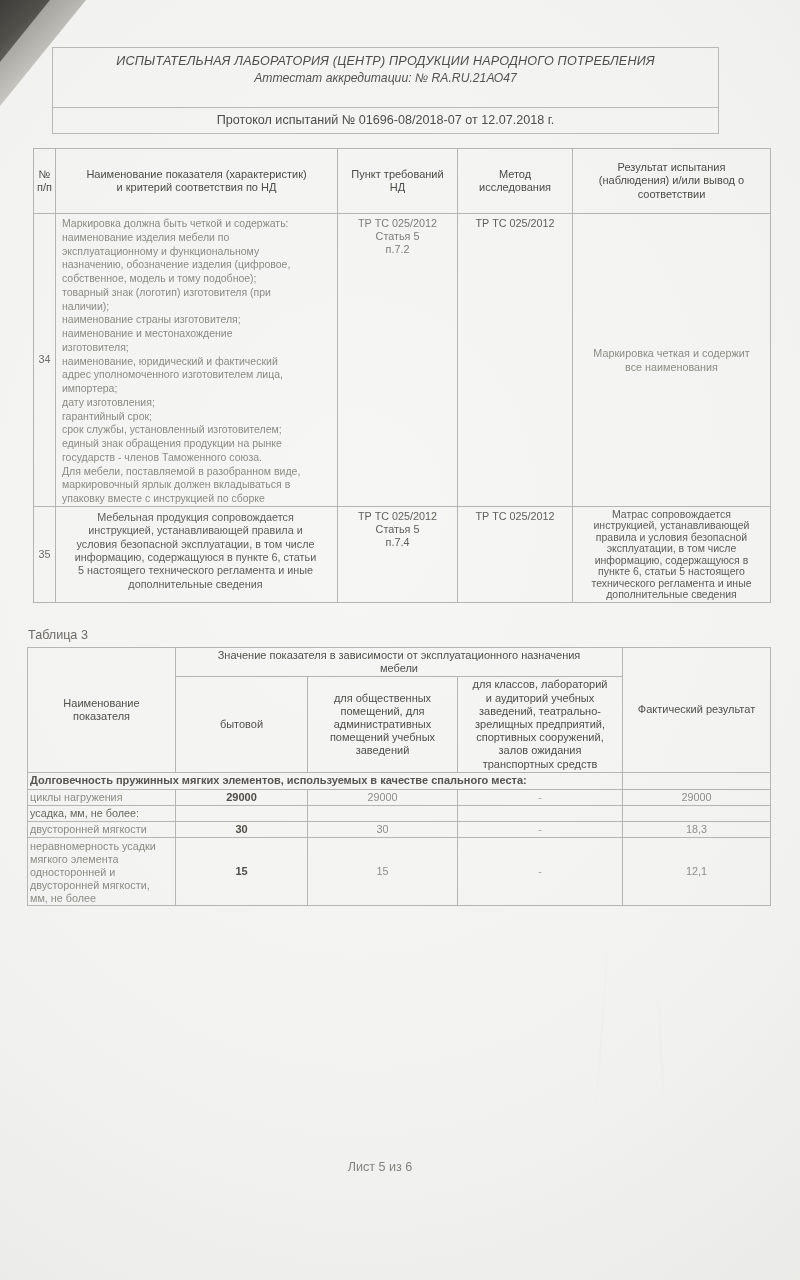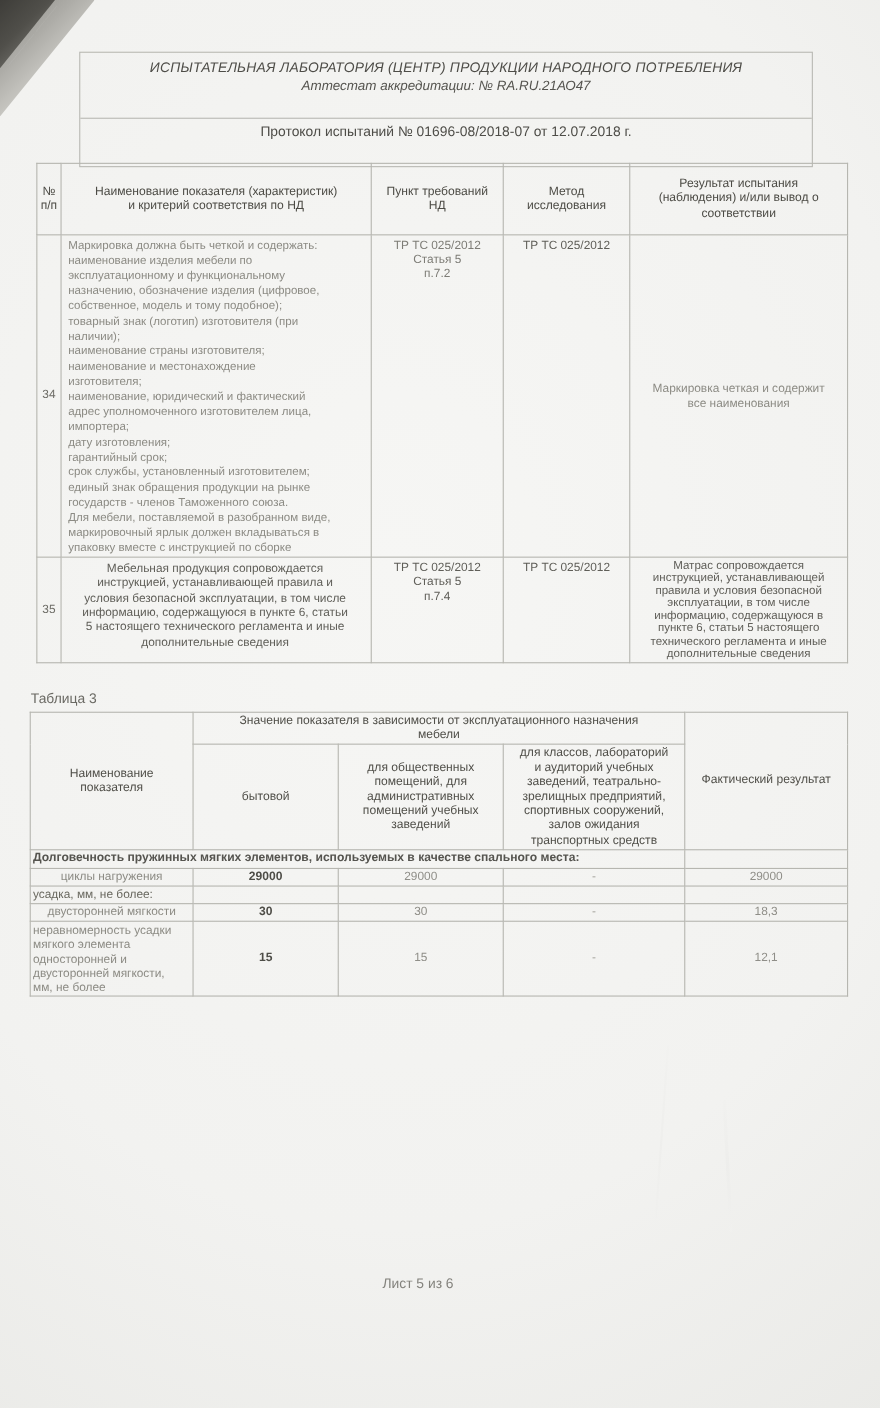--- a/index.html
+++ b/index.html
@@ -26,21 +26,21 @@
     background:linear-gradient(135deg, #3e3d39 0%, #504f4a 40%, #6f6e69 70%, #9d9c97 95%);
   }
   .corner-edge {
     position:absolute; left:0; top:0; width:56px; height:69px;
     clip-path:polygon(100% 0, 0 100%, 86% 14%);
     background:rgba(250,250,248,0.9);
   }
 
   
   .header-box {
-    position:absolute; left:72px; top:47px; width:667px; height:105px;
+    position:absolute; left:52px; top:47px; width:667px; height:87px;
     border:1px solid #b9b9b3;
   }
   .hdr-top { height:60px; border-bottom:1px solid #b9b9b3; padding-top:6px; text-align:center; }
   .hdr-line { font-style:italic; font-size:12.6px; line-height:15px; color:#4e4d48; letter-spacing:.2px; }
   .hdr-line3 { font-style:italic; font-size:12.2px; margin-top:2px; color:#55544f; }
   .hdr-protocol { height:25px; line-height:24px; text-align:center; font-size:12.6px; color:#4e4d48; }
 
   
   table { border-collapse:collapse; table-layout:fixed; }
   td { border:1px solid #b6b6b0; font-size:10.8px; line-height:13px;
@@ -71,21 +71,21 @@
   .table3-caption { position:absolute; left:28px; top:628px; font-size:12.6px; color:#6b6a64; }
   .table3-wrap { position:absolute; left:27px; top:647px; }
   .table3 { width:743px; }
   .t3-h1 { height:28px; }
   .t3-h2 { height:93px; }
   .t3-h1 td, .t3-h2 td { color:#504f49; font-size:11px; line-height:13.2px; }
   .t3-section { height:17px;font-weight:bold; }
   .t3-section td { text-align:left; padding-left:2px; color:#55544f; font-size:11px; }
   .t3-r { height:14px; }
   .t3-r-last { height:66px; }
-  td.t3-name { text-align:center; padding-left:2px; color:#8c8b84; font-size:10.8px; }
+  td.t3-name { text-align:left; padding-left:2px; color:#8c8b84; font-size:10.8px; }
   td.t3-name-dark { text-align:left; padding-left:2px; color:#69685f; font-size:10.8px; }
   td.t3-name-multi { text-align:left; vertical-align:top; padding:2px 4px 0 2px;
        color:#8c8b84; font-size:10.8px; line-height:13.1px; }
   .vd { color:#4e4d47; font-weight:700; font-size:11px; }
   .vl { color:#8f8e88; }
   .vdash { color:#a3a29b; }
 
   
   .footer { position:absolute; left:0; top:1160px; width:760px; text-align:center;
        font-size:12.6px; color:#83827c; }

